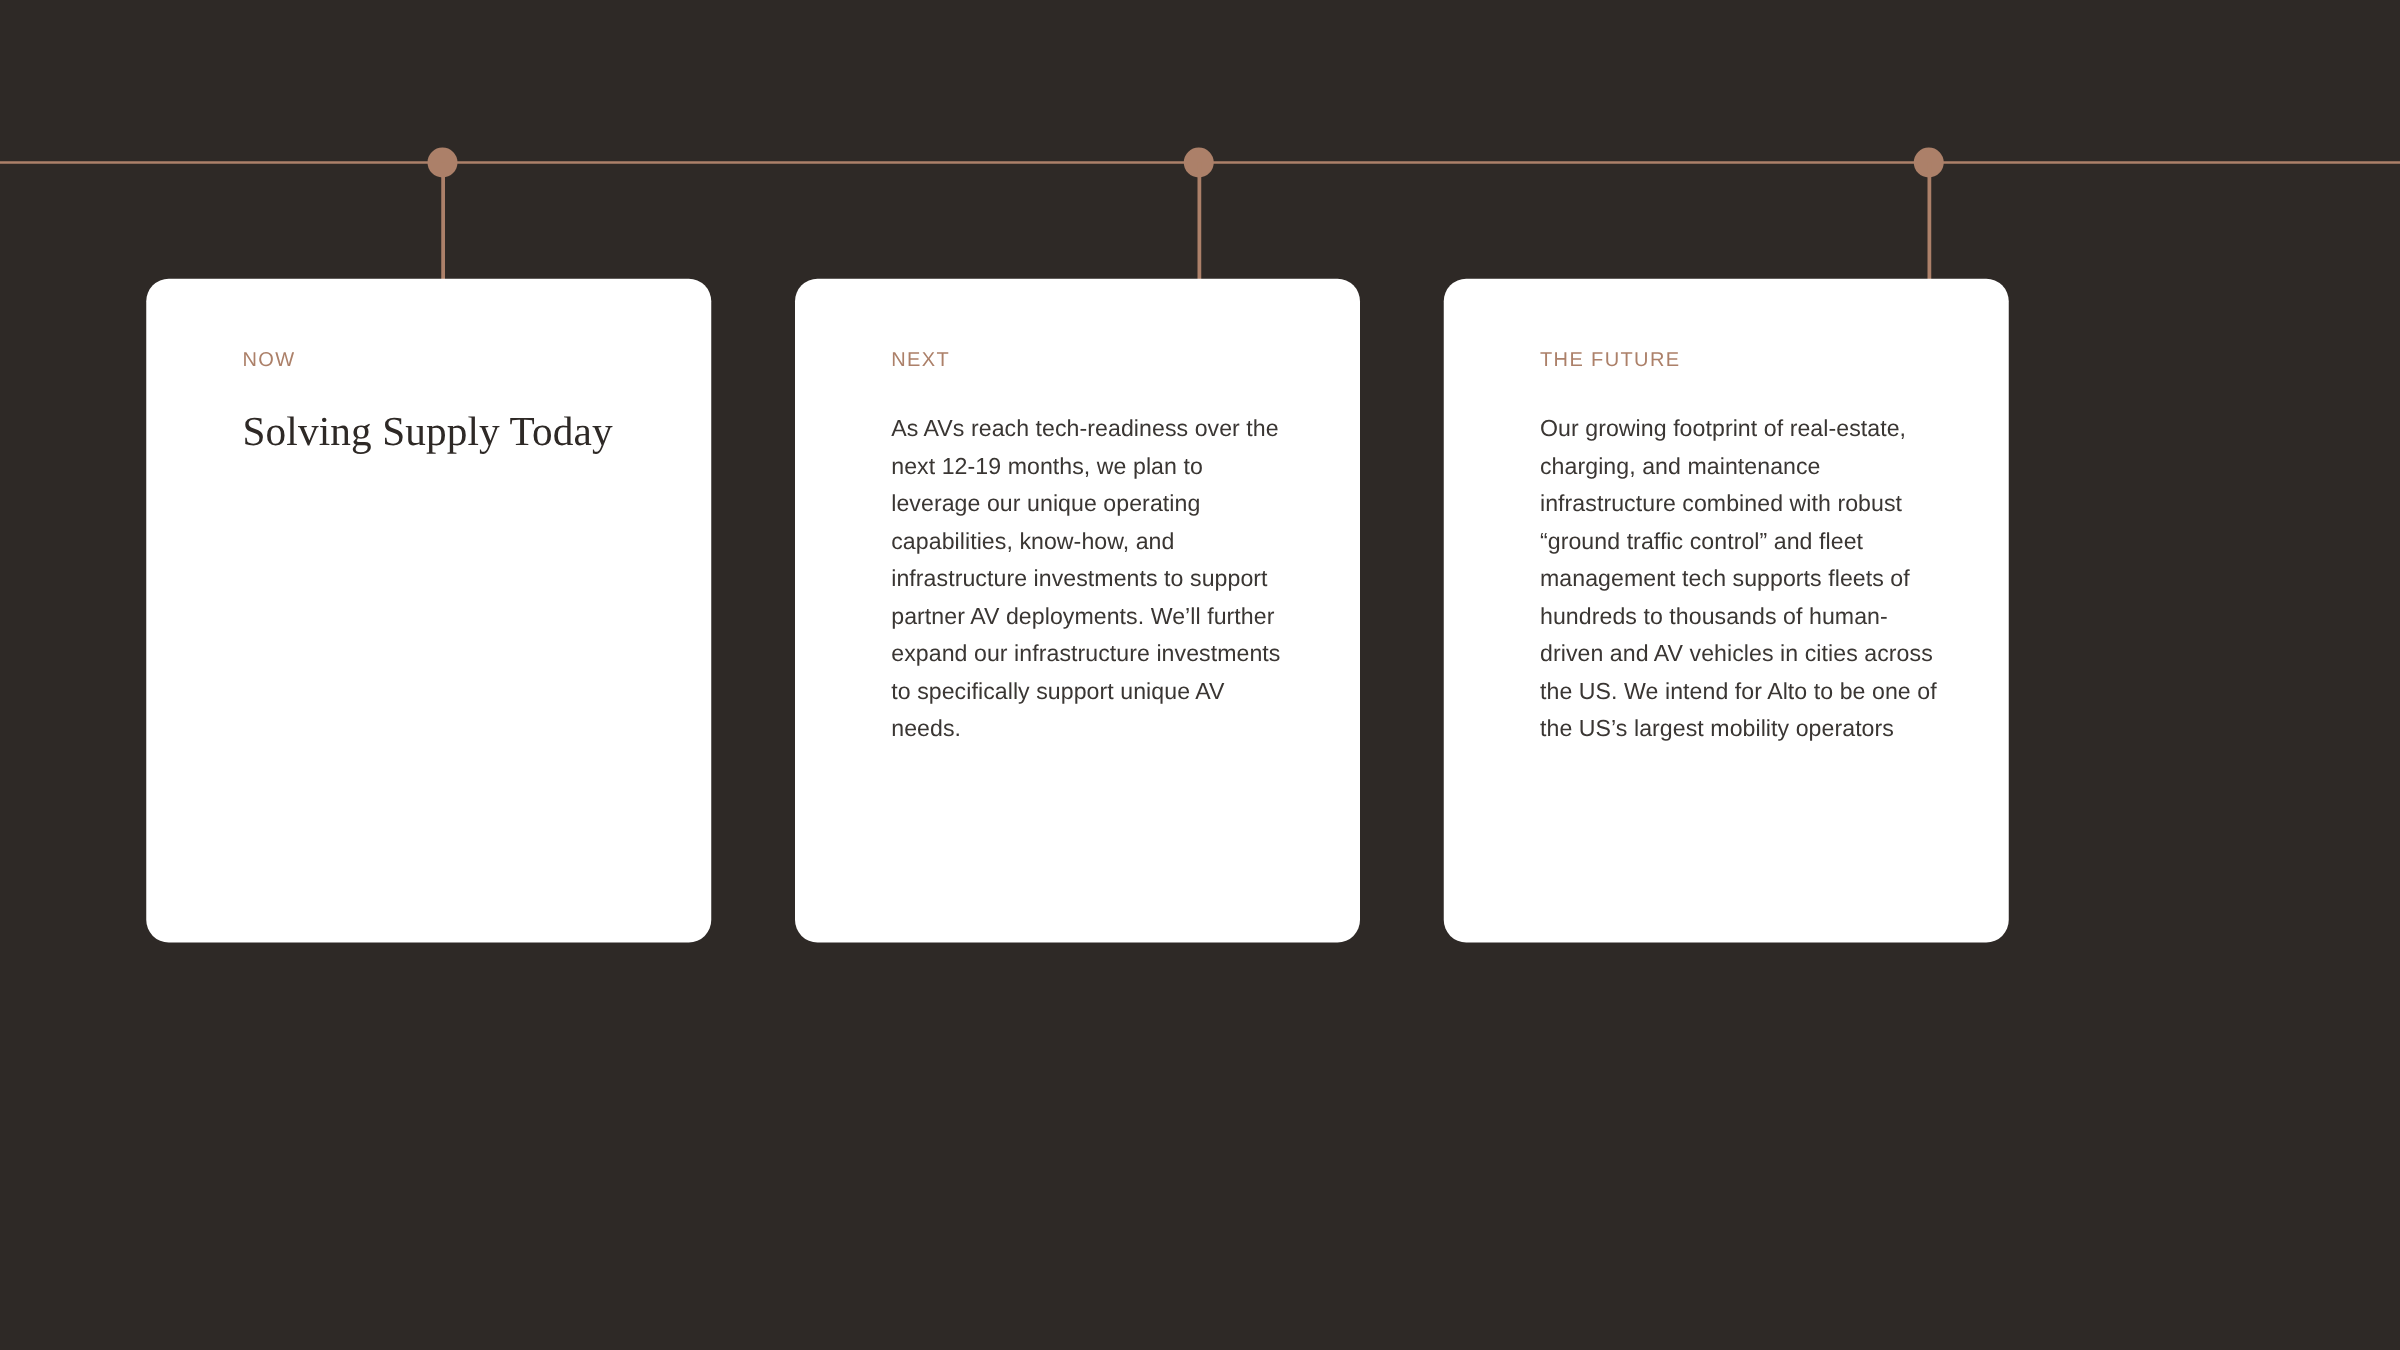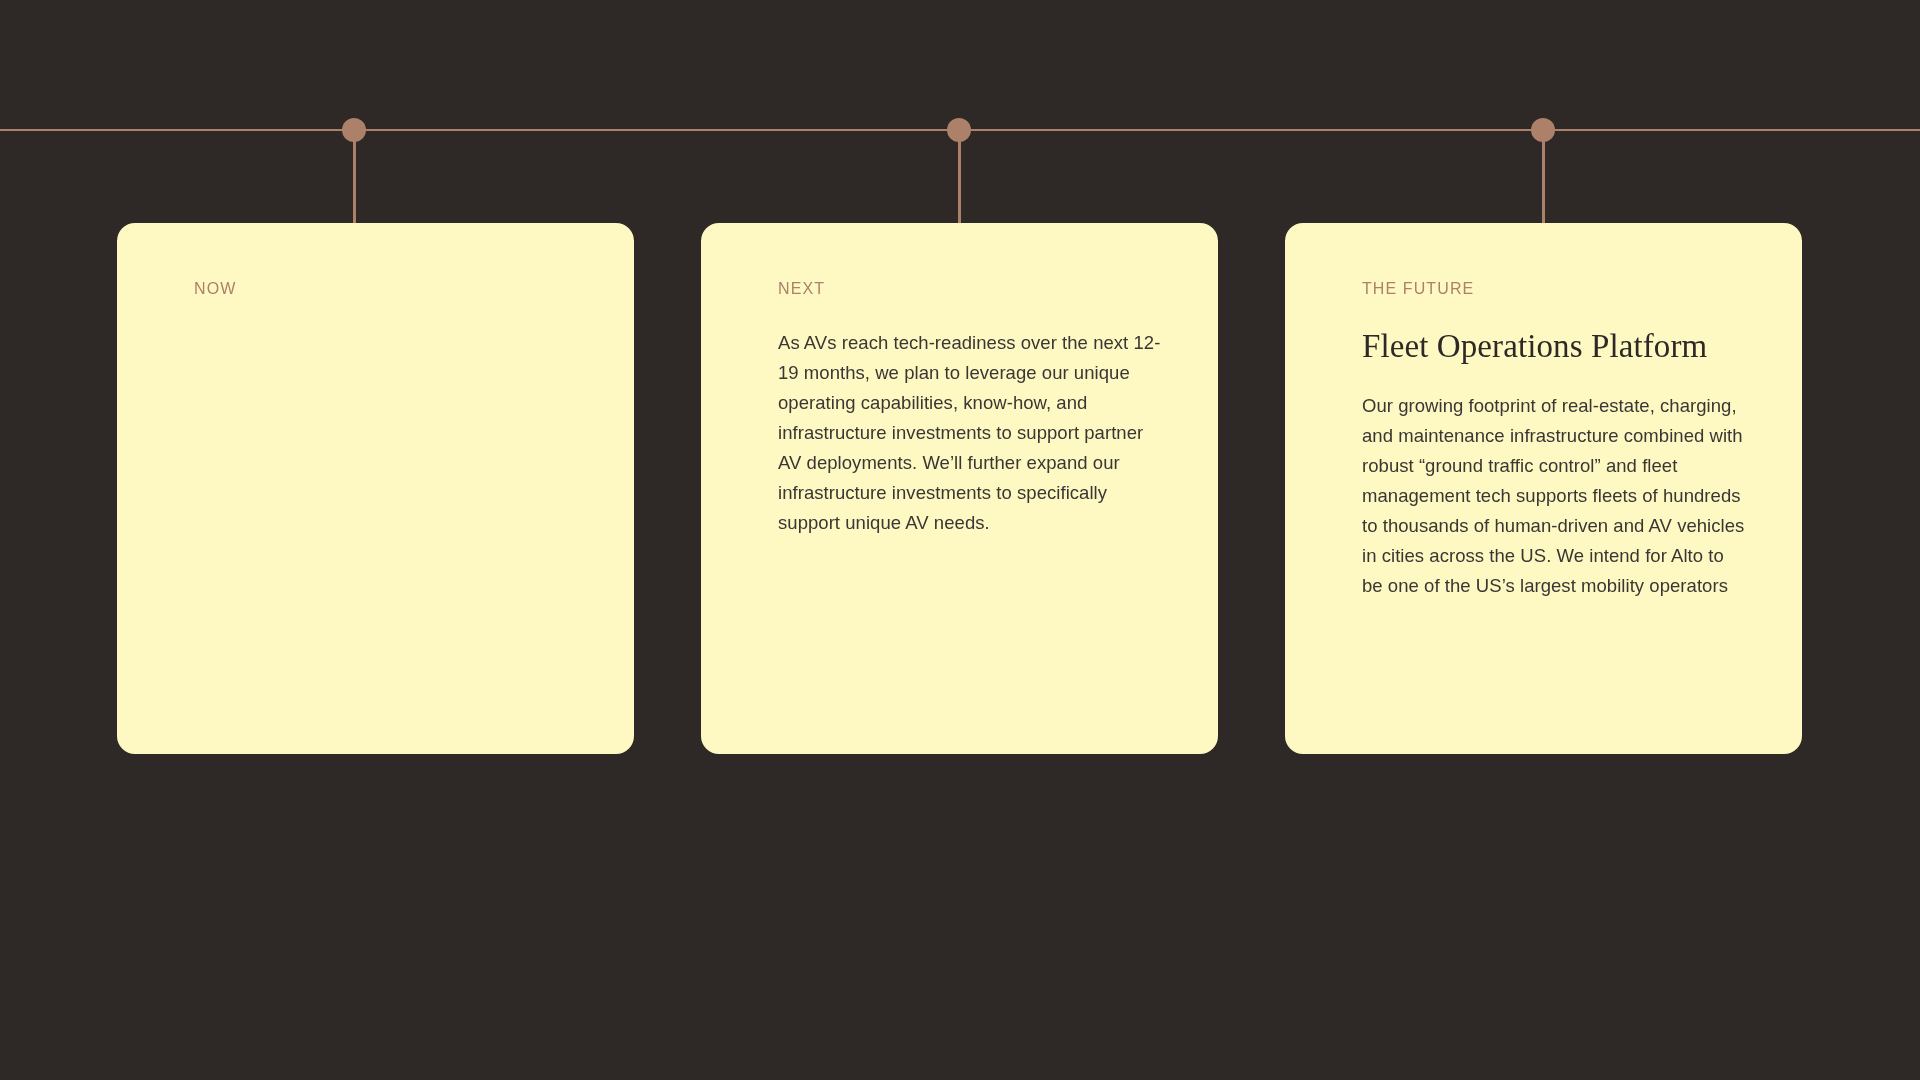--- a/index.html
+++ b/index.html
@@ -70,23 +70,23 @@
   .cards {
     position: absolute;
     left: 117px;
     top: 223px;
     width: 1686px;
     display: flex;
     gap: 67px;
   }
 
   .card {
-    width: 517px;
+    width: 452px;
     height: 531px;
-    background: #fef9c3;
+    background: #ffffff;
     border-radius: 18px;
     padding: 58px 55px 0 77px;
   }
 
   .card-eyebrow {
     color: #ac8069;
     font-size: 16px;
     letter-spacing: 1.1px;
     font-weight: 400;
     line-height: 1;
@@ -128,26 +128,26 @@
   <div class="node node-3">
     <div class="node-dot"></div>
     <div class="node-stem"></div>
   </div>
 </div>
 
 <div class="cards">
 
   <div class="card">
     <div class="card-eyebrow">NOW</div>
+    <h2 class="card-title">Solving Supply Today</h2>
   </div>
 
   <div class="card">
     <div class="card-eyebrow">NEXT</div>
     <p class="card-body">As AVs reach tech-readiness over the next 12-19 months, we plan to leverage our unique operating capabilities, know-how, and infrastructure investments to support partner AV deployments. We’ll further expand our infrastructure investments to specifically support unique AV needs.</p>
   </div>
 
   <div class="card">
     <div class="card-eyebrow">THE FUTURE</div>
-    <h2 class="card-title">Fleet Operations Platform</h2>
     <p class="card-body">Our growing footprint of real-estate, charging, and maintenance infrastructure combined with robust “ground traffic control” and fleet management tech supports fleets of hundreds to thousands of human-driven and AV vehicles in cities across the US. We intend for Alto to be one of the US’s largest mobility operators</p>
   </div>
 
 </div>
 
 </body></html>

